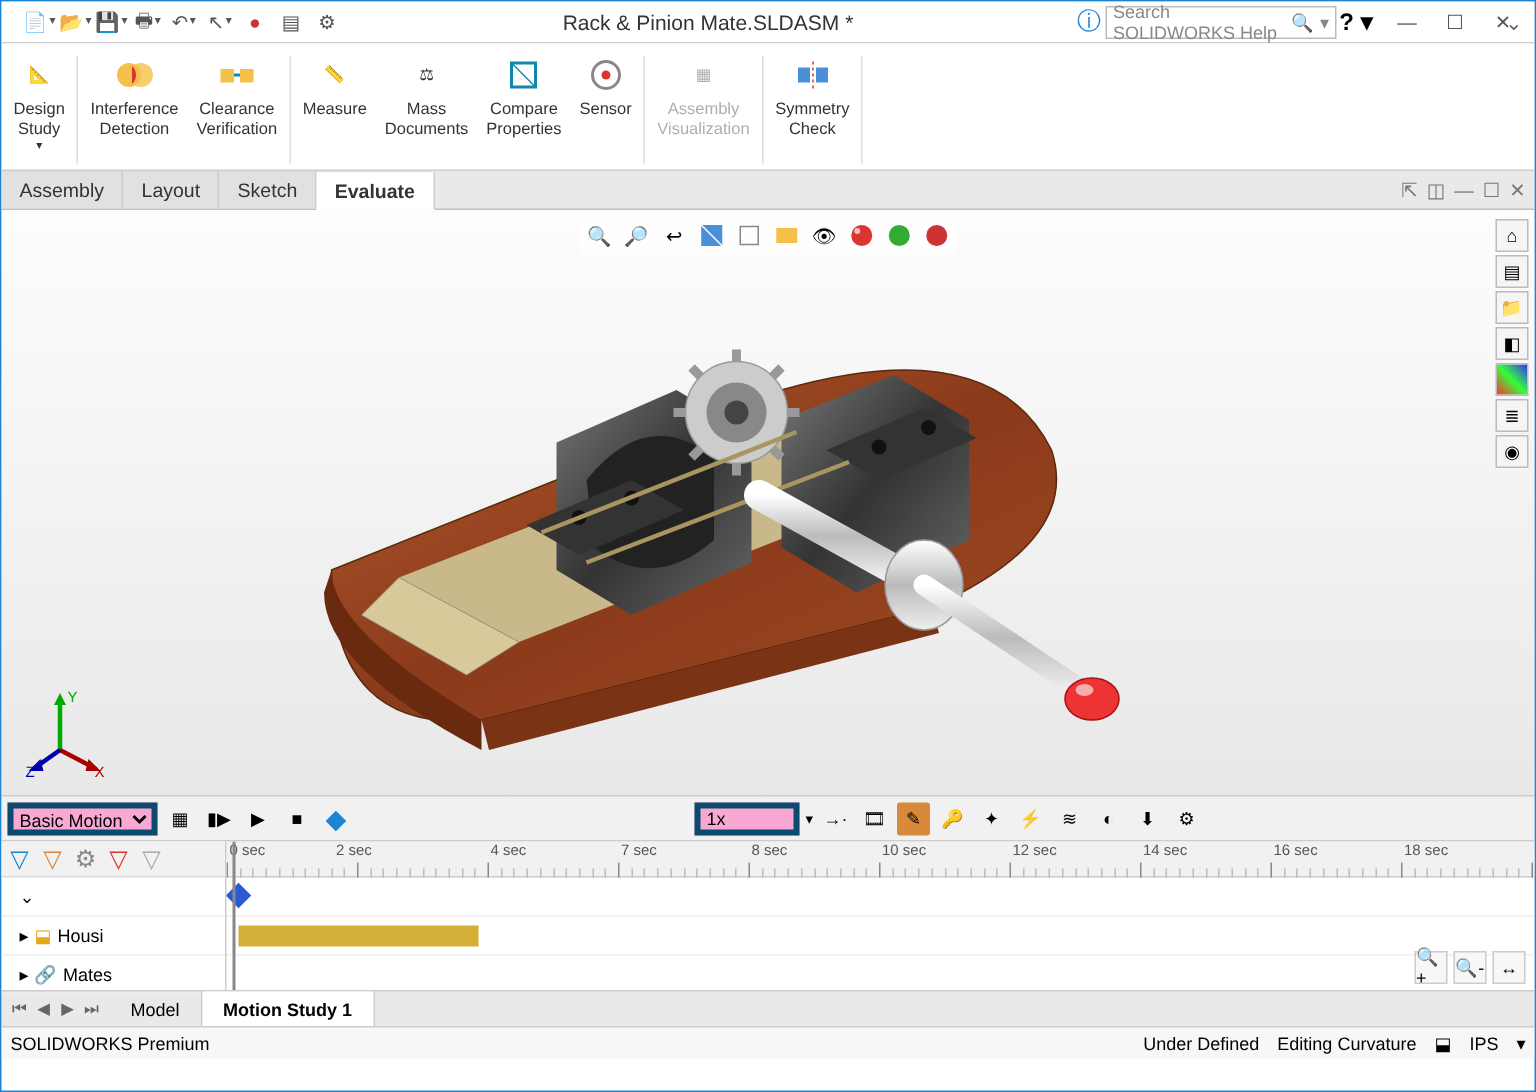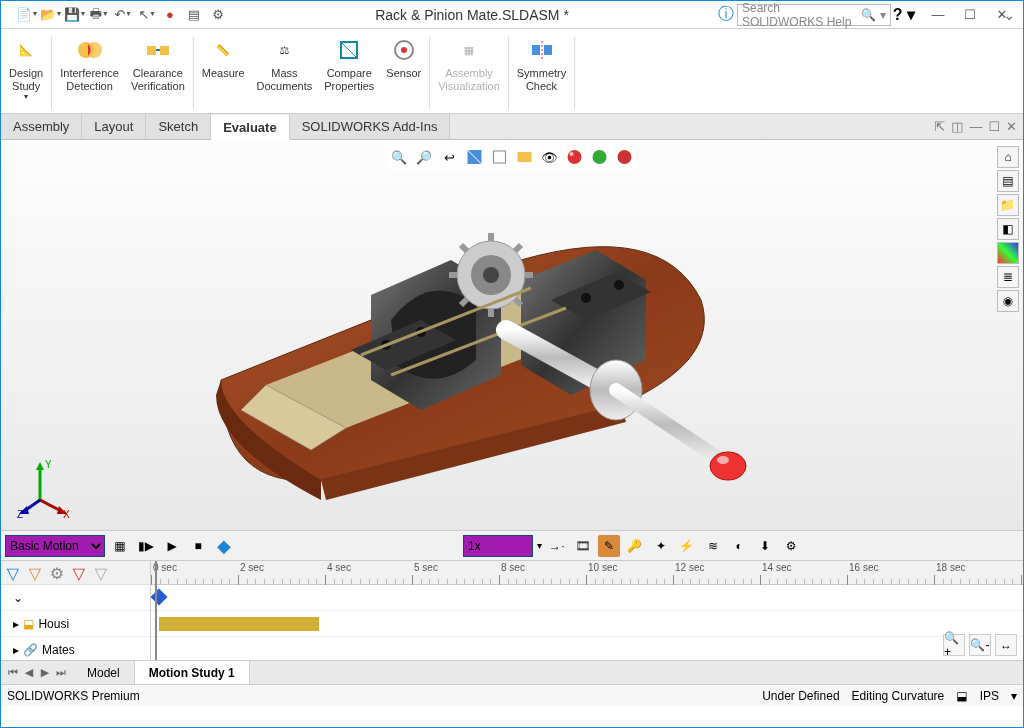--- a/index.html
+++ b/index.html
@@ -22,21 +22,21 @@
   .tab { padding:0 12px; font-size:13px; display:flex; align-items:center; color:#333; border-right:1px solid #ccc; background:#e1e1e1;}
   .tab.active{ background:#fff; font-weight:bold; border-bottom:1px solid #fff; position:relative; top:1px;}
   .mdibtns{ margin-left:auto; display:flex; align-items:center; gap:6px; padding-right:6px; color:#777; font-size:13px;}
   .viewport { position:relative; height:390px; background:linear-gradient(#fdfdfd,#e8e8e8);}
   .hud { position:absolute; top:4px; left:50%; transform:translateX(-50%); display:flex; gap:3px; background:rgba(255,255,255,.5); padding:2px; border-radius:3px;}
   .hud .hi{ width:22px; height:22px; display:flex; align-items:center; justify-content:center; font-size:13px;}
   .sidepanel{ position:absolute; right:2px; top:6px; width:24px; display:flex; flex-direction:column; gap:2px;}
   .sidepanel .sp{ width:22px; height:22px; border:1px solid #bbb; background:#f5f5f5; display:flex; align-items:center; justify-content:center; font-size:12px;}
   .triad{ position:absolute; left:14px; bottom:10px; width:60px; height:60px;}
   .motionbar{ height:30px; background:#f1f1f1; border-top:1px solid #ccc; display:flex; align-items:center; gap:4px; padding:0 4px; font-size:12px;}
-  .motionbar select,.motionbar .mbx{ height:22px; border:1px solid #0c4a6e; background:#a21caf; font-size:12px;}
+  .motionbar select,.motionbar .mbx{ height:22px; border:4px solid #0c4a6e; background:#f9a8d4; font-size:12px;}
   .motionbar .mi{ width:22px; height:22px; display:flex; align-items:center; justify-content:center;}
   .timeline{ height:100px; background:#fff; border-top:1px solid #ccc; display:flex;}
   .tl-left{ width:150px; border-right:1px solid #ccc;}
   .tl-filters{ height:24px; background:#f1f1f1; display:flex; gap:2px; padding:2px; border-bottom:1px solid #ddd;}
   .tl-filters .fi{width:20px;height:20px; display:flex;align-items:center;justify-content:center;}
   .tl-row{ height:26px; display:flex; align-items:center; padding-left:12px; font-size:12px; gap:4px; border-bottom:1px solid #eee;}
   .tl-right{ flex:1; position:relative; overflow:hidden;}
   .ruler{ height:24px; background:#f1f1f1; border-bottom:1px solid #ccc; position:relative; font-size:10px; color:#555;}
   .rlabel{position:absolute; top:1px;}
   .tick{position:absolute; top:14px; width:1px; height:10px; background:#888;}
@@ -166,21 +166,20 @@
 Check</span>
     </div>
   <div class="rsep"></div>
 </div>
 
 <div class="tabs">
   <div class="tab">Assembly</div>
   <div class="tab">Layout</div>
   <div class="tab">Sketch</div>
   <div class="tab active">Evaluate</div>
-  <div class="tab">SOLIDWORKS Add-Ins</div>
   <div class="mdibtns">
     <span>⇱</span>
     <span>◫</span>
     <span>—</span>
     <span>☐</span>
     <span>✕</span>
   </div>
 </div>
 
 <div class="viewport">
@@ -365,21 +364,21 @@
         <div class="tick" style="left: 0px;"></div>
         <div class="mtick" style="left: 8.7px;"></div>
         <div class="mtick" style="left: 17.4px;"></div>
         <div class="mtick" style="left: 26.1px;"></div>
         <div class="mtick" style="left: 34.8px;"></div>
         <div class="mtick" style="left: 43.5px;"></div>
         <div class="mtick" style="left: 52.2px;"></div>
         <div class="mtick" style="left: 60.9px;"></div>
         <div class="mtick" style="left: 69.6px;"></div>
         <div class="mtick" style="left: 78.3px;"></div>
-        <div class="rlabel" style="left: 89px;">2 sec</div>
+        <div class="rlabel" style="left: 73px;">2 sec</div>
         <div class="tick" style="left: 87px;"></div>
         <div class="mtick" style="left: 95.7px;"></div>
         <div class="mtick" style="left: 104.4px;"></div>
         <div class="mtick" style="left: 113.1px;"></div>
         <div class="mtick" style="left: 121.8px;"></div>
         <div class="mtick" style="left: 130.5px;"></div>
         <div class="mtick" style="left: 139.2px;"></div>
         <div class="mtick" style="left: 147.9px;"></div>
         <div class="mtick" style="left: 156.6px;"></div>
         <div class="mtick" style="left: 165.3px;"></div>
@@ -387,21 +386,21 @@
         <div class="tick" style="left: 174px;"></div>
         <div class="mtick" style="left: 182.7px;"></div>
         <div class="mtick" style="left: 191.4px;"></div>
         <div class="mtick" style="left: 200.1px;"></div>
         <div class="mtick" style="left: 208.8px;"></div>
         <div class="mtick" style="left: 217.5px;"></div>
         <div class="mtick" style="left: 226.2px;"></div>
         <div class="mtick" style="left: 234.9px;"></div>
         <div class="mtick" style="left: 243.6px;"></div>
         <div class="mtick" style="left: 252.3px;"></div>
-        <div class="rlabel" style="left: 263px;">5 sec</div>
+        <div class="rlabel" style="left: 263px;">7 sec</div>
         <div class="tick" style="left: 261px;"></div>
         <div class="mtick" style="left: 269.7px;"></div>
         <div class="mtick" style="left: 278.4px;"></div>
         <div class="mtick" style="left: 287.1px;"></div>
         <div class="mtick" style="left: 295.8px;"></div>
         <div class="mtick" style="left: 304.5px;"></div>
         <div class="mtick" style="left: 313.2px;"></div>
         <div class="mtick" style="left: 321.9px;"></div>
         <div class="mtick" style="left: 330.6px;"></div>
         <div class="mtick" style="left: 339.3px;"></div>

